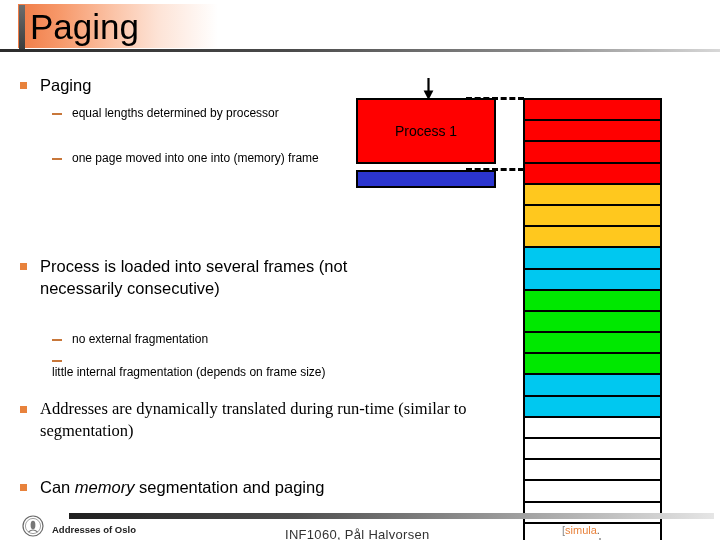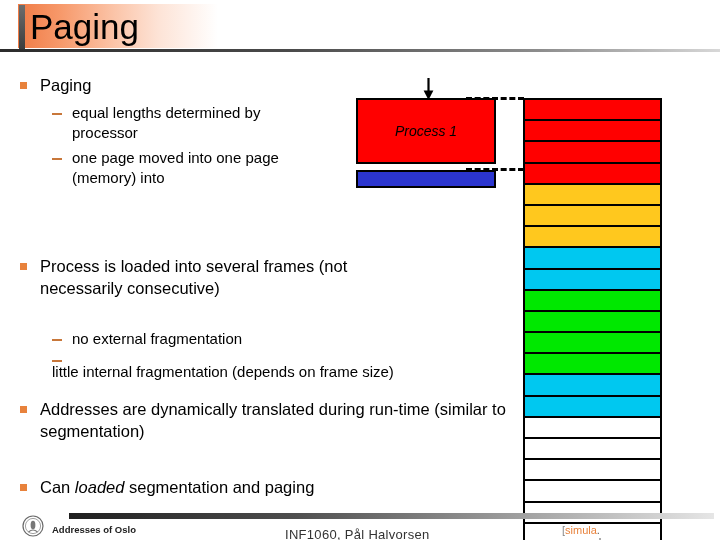--- a/index.html
+++ b/index.html
@@ -39,25 +39,25 @@
   .sq{
     width:7px;height:7px;background:#e8823c;margin-top:8px;
     margin-right:13px;flex:0 0 auto;
   }
   .b1txt{font-size:16.5px;line-height:22px;color:#000;}
   .b2{position:absolute;display:flex;align-items:flex-start;}
   .dash{
     width:10px;height:2px;background:#c8773a;margin-top:10px;
     margin-right:10px;flex:0 0 auto;
   }
-  .b2txt{font-size:15px;line-height:20px;color:#000;}
+  .b2txt{font-size:12px;line-height:20px;color:#000;}
 
   
   .proc-box{position:absolute;left:356px;top:98px;width:140px;height:66px;
-    background:#ff0000;border:2px solid #000;box-sizing:border-box;font-style:italic;}
+    background:#ff0000;border:2px solid #000;box-sizing:border-box;}
   .proc-label{position:absolute;left:0;top:0;width:100%;height:100%;
     display:flex;align-items:center;justify-content:center;
     font-size:14px;color:#000;}
   .proc-blue{position:absolute;left:356px;top:170px;width:140px;height:18px;
     background:#2b35cf;border:2px solid #000;box-sizing:border-box;}
   .arrow{position:absolute;left:422px;top:78px;width:13px;height:22px;}
 
   
   .dashline{position:absolute;height:0;border-top:3px dashed #000;}
 
@@ -92,41 +92,41 @@
       <div class="b1" style="left: 20px; top: 18px; width: 320px;">
         <span class="sq"></span>
         <span class="b1txt">Paging</span>
       </div>
       <div class="b2" style="left: 52px; top: 47px; width: 270px;">
         <span class="dash"></span>
         <span class="b2txt">equal lengths determined by processor</span>
       </div>
       <div class="b2" style="left: 52px; top: 92px; width: 270px;">
         <span class="dash"></span>
-        <span class="b2txt">one page moved into one page (memory) into</span>
+        <span class="b2txt">one page moved into one into (memory) frame</span>
       </div>
       <div class="b1" style="left: 20px; top: 164px; width: 400px; margin-top: 35px;">
         <span class="sq"></span>
         <span class="b1txt">Process is loaded into several frames (not necessarily consecutive)</span>
       </div>
       <div class="b2" style="left: 52px; top: 273px; width: 440px; text-align: right;">
         <span class="dash"></span>
         <span class="b2txt">no external fragmentation</span>
       </div>
       <div class="b2" style="left: 52px; top: 294px; width: 460px; flex-direction: column;">
         <span class="dash"></span>
         <span class="b2txt">little internal fragmentation (depends on frame size)</span>
       </div>
-      <div class="b1" style="left: 20px; top: 342px; width: 500px;">
+      <div class="b1" style="left: 20px; top: 342px; width: 500px; font-family: Liberation Serif, serif;">
         <span class="sq"></span>
         <span class="b1txt">Addresses are dynamically translated during run-time (similar to segmentation)</span>
       </div>
       <div class="b1" style="left: 20px; top: 420px; width: 470px;">
         <span class="sq"></span>
-        <span class="b1txt">Can <i>loaded</i> segmentation and paging</span>
+        <span class="b1txt">Can <i>memory</i> segmentation and paging</span>
       </div>
     </div>
 
   <div>
 
     <div class="arrow">
       <svg width="13" height="22" viewBox="0 0 13 22">
         <line x1="6.5" y1="0" x2="6.5" y2="16" stroke="#000" stroke-width="2.2"></line>
         <polygon points="6.5,22 1.6,12.5 11.4,12.5" fill="#000"></polygon>
       </svg>

